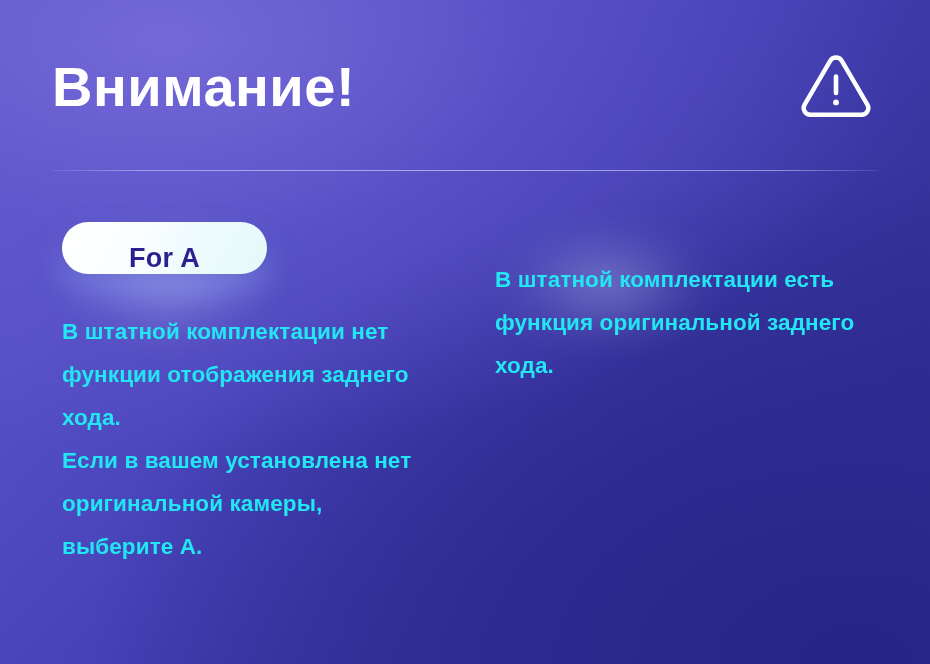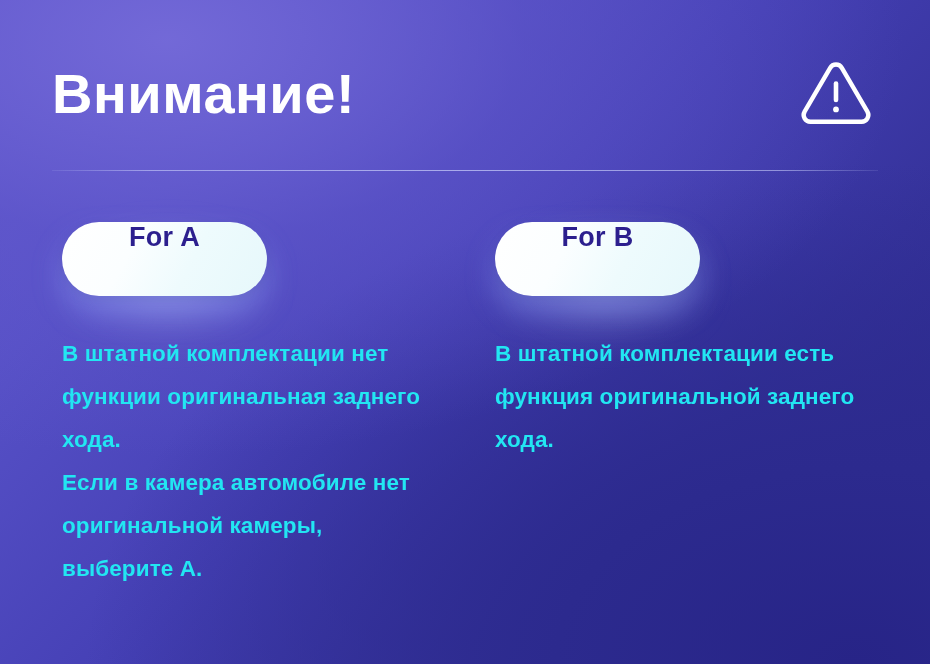--- a/index.html
+++ b/index.html
@@ -41,21 +41,21 @@
   .bloom-b {
     left: 486px; top: 236px;
     width: 240px; height: 96px;
     background: radial-gradient(closest-side, rgba(215,225,255,0.55), rgba(215,225,255,0.0) 78%);
   }
 
   
   .header {
     position: absolute;
     left: 52px;
-    top: 48px;
+    top: 41px;
     width: 826px;
     height: 92px;
     display: flex;
     align-items: center;
     justify-content: space-between;
   }
   .title {
     margin: 0;
     font-size: 56px;
     line-height: 1.05;
@@ -96,24 +96,24 @@
   }
   .col {
     box-sizing: border-box;
   }
   .col-a { width: 436px; padding-left: 62px; }
   .col-b { width: 436px; padding-left: 59px; }
 
   .pill {
     position: relative;
     display: inline-flex;
-    align-items: flex-start;
+    align-items: flex-end;
     justify-content: center;
     box-sizing: border-box;
-    height: 74px;
+    height: 52px;
     min-width: 205px;
     padding: 0 34px;
     border-radius: 40px;
     background: linear-gradient(118deg, #ffffff 0%, #fbfeff 34%, #eefbfd 62%, #e6f8fb 100%);
     box-shadow:
       0 16px 30px rgba(150,170,255,0.40),
       0 4px 10px rgba(40,36,120,0.22);
   }
   .pill-label {
     font-size: 27px;
@@ -158,28 +158,25 @@
 
   <div class="divider"></div>
 
   <div class="columns">
 
     <div class="col col-a">
       <div class="pill">
         <span class="pill-label">For A</span>
       </div>
       <div class="body-text">
-        <p>В штатной комплектации нет функции оригинальная заднего хода.</p>
-        <p>Если в камера автомобиле нет оригинальной камеры, выберите A.</p>
+        <p>В штатной комплектации нет функции отображения заднего хода.</p>
+        <p>Если в вашем установлена нет оригинальной камеры, выберите A.</p>
       </div>
     </div>
 
     <div class="col col-b">
-      <div class="pill">
-        <span class="pill-label">For B</span>
-      </div>
       <div class="body-text">
         <p>В штатной комплектации есть функция оригинальной заднего хода.</p>
       </div>
     </div>
 
   </div>
 </div>
 
 </body></html>

